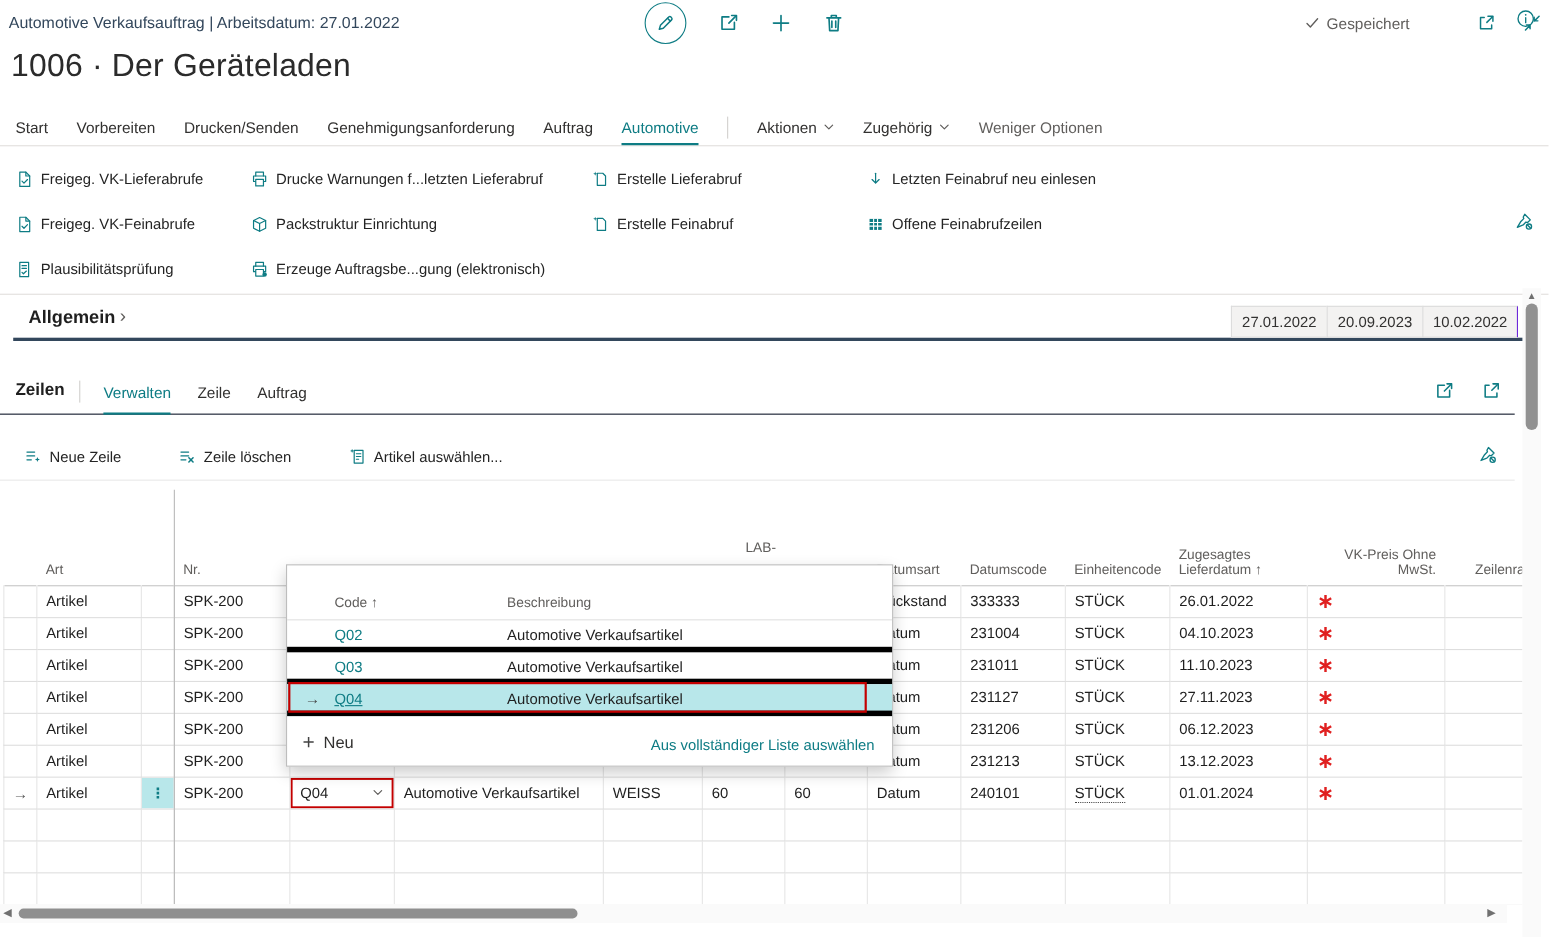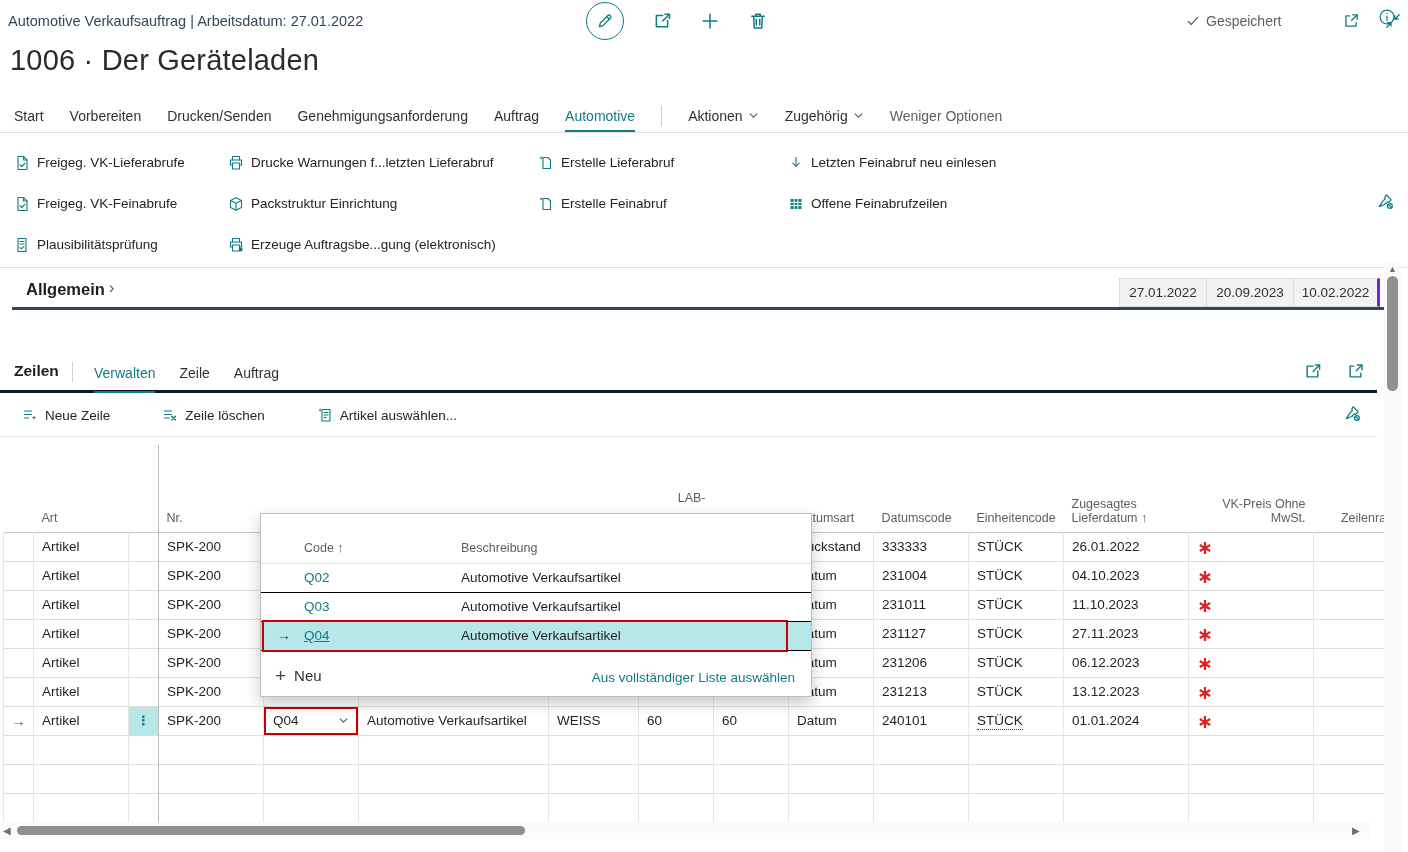--- a/index.html
+++ b/index.html
@@ -44,25 +44,25 @@
 
   
   .allgemein { position:absolute; top:272px; left:12px; width:1377px; height:38px;
     border-bottom:3px solid #33475c; }
   .allgemein-title { position:absolute; left:14px; bottom:8px; font-size:16.5px; font-weight:700;
     color:#1f1f1f; display:flex; align-items:center; gap:4px; }
   .allgemein-title .chev { font-weight:400; color:#605e5c; font-size:17px; position:relative; top:-1px; }
   .date-boxes { position:absolute; right:9px; bottom:0; display:flex; }
   .date-box { width:87px; height:29px; background:#f3f2f1; border:1px solid #dcdcdc; border-right:none;
     display:flex; align-items:center; justify-content:center; font-size:13.5px; color:#323130; }
-  .date-box:last-child { border-right:3px solid #6d28d9; }
-
-  
-  .zeilen-head { position:absolute; top:352px; left:0; width:1377px; height:41px;
-    border-bottom:3px solid #0f172a; }
+  .date-box:last-child { border-right:1px solid #6d28d9; }
+
+  
+  .zeilen-head { position:absolute; top:336px; left:0; width:1377px; height:41px;
+    border-bottom:1px solid #0f172a; }
   .zeilen-title { position:absolute; left:14px; top:10px; font-size:15.5px; font-weight:700; color:#1f1f1f; }
   .zeilen-sep { position:absolute; left:72px; top:10px; width:1px; height:20px; background:#d2d0ce; }
   .zeilen-tabs { position:absolute; left:94px; top:0; height:41px; display:flex; align-items:center; gap:24px; }
   .ztab { font-size:14px; color:#323130; height:100%; display:flex; align-items:center; }
   .ztab.active { color:#0e7c84; border-bottom:2px solid #0e7c84; padding-top:2px; }
   .zeilen-icons { position:absolute; left:1303px; top:10px; display:flex; gap:24px; }
 
   
   .zeilen-toolbar { position:absolute; top:394px; left:0; width:1377px; height:43px;
     border-bottom:1px solid #e8e8e8; display:flex; align-items:center; padding-left:22px; gap:52px; }
@@ -91,21 +91,21 @@
   td.varcell { padding:0; }
   .varbox { width:100%; height:100%; border:2px solid #c40000; display:flex; align-items:center;
     justify-content:space-between; padding:0 7px 0 7px; background:#fff; }
 
   
   .dropdown { position:absolute; left:260px; top:513px; width:552px; height:184px; background:#fff;
     border:1px solid #bdbdbd; box-shadow:0 6px 14px rgba(0,0,0,.22); z-index:20; }
   .dd-head { position:relative; height:50px; border-bottom:1px solid #e0e0e0; }
   .dd-head span { position:absolute; bottom:8px; font-size:12.5px; color:#605e5c; }
   .dd-col-code { left:43px; } .dd-col-besch { left:200px; }
-  .dd-row { position:relative; height:29px; border-bottom:1px solid #000000; }
+  .dd-row { position:relative; height:29px; border-bottom:5px solid #000000; }
   .dd-row .code { position:absolute; left:43px; top:6px; font-size:13.5px; color:#0e7c84; }
   .dd-row .besch { position:absolute; left:200px; top:6px; font-size:13.5px; color:#1f1f1f; }
   .dd-row.selected { background:#b8e7ea; }
   .dd-row.selected .code { text-decoration:underline; }
   .dd-row .rowarrow { position:absolute; left:16px; top:5px; color:#444; font-size:14px; }
   .dd-annot { position:absolute; left:1px; right:23px; top:-2px; bottom:-2px;
     border:2px solid #c40000; pointer-events:none; }
   .dd-footer { position:absolute; left:0; right:0; bottom:0; height:36px; }
   .dd-new { position:absolute; left:14px; top:6px; display:flex; align-items:center; gap:8px;
     font-size:15px; color:#323130; }

